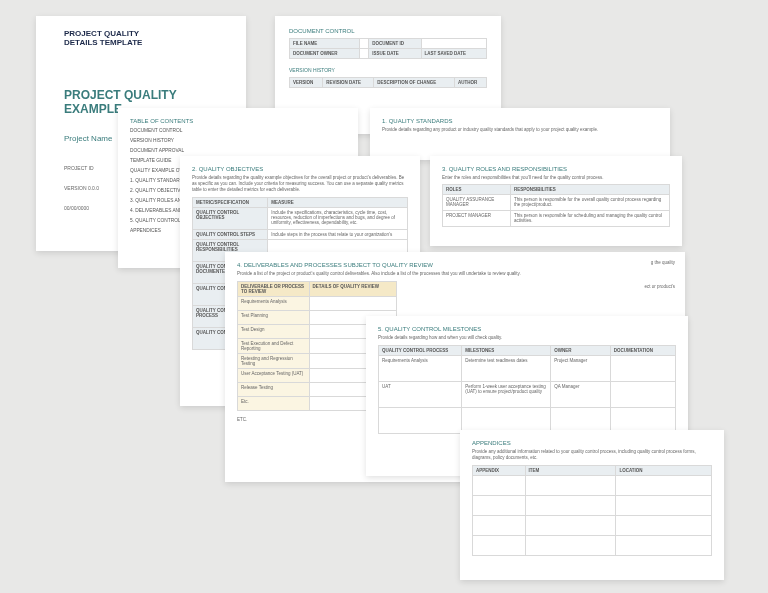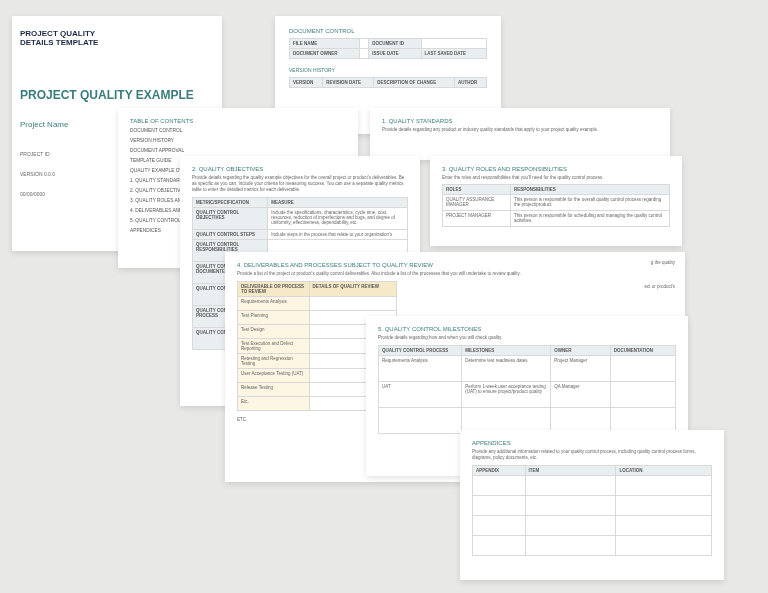--- a/index.html
+++ b/index.html
@@ -20,21 +20,21 @@
   }
   table { border-collapse: collapse; width: 100%; }
   td, th { border: 1px solid #d9d9d9; padding: 2px 3px; font-size: 4.5px; color:#666; text-align:left; vertical-align: top; }
   th { background: #e9eef1; font-weight: 600; color:#555; }
   .desc { font-size: 4.5px; color:#666; line-height:1.35; }
   .sect-h { font-size: 6px; color:#3a7c7c; margin-bottom:3px; }
   .cream th { background:#f5e9c7; }
   .cream td.leftcol { background:#fbf5e2; }
 
   
-  #p1 { left: 12px; top: 16px; width: 210px; height: 235px; padding: 14px 8px; }
+  #p1 { left: 36px; top: 16px; width: 210px; height: 235px; padding: 14px 28px; }
   #p1 .hdr { font-size: 8px; font-weight: 700; color:#1d2a4a; line-height:1.1; }
   #p1 .big { font-size: 12px; font-weight: 600; color:#3a7c7c; margin-top: 40px; }
   #p1 .sub { font-size: 8px; color:#3a7c7c; margin-top: 18px; }
   #p1 .meta { font-size: 5px; color:#666; margin-top: 22px; }
   #p1 .meta div { margin-bottom: 14px; }
 
   
   #p2 { left: 275px; top: 16px; width: 226px; height: 118px; padding: 12px 14px; }
   #p2 .sect-h { margin-bottom: 4px; }
   #p2 table { margin-bottom: 8px; }

